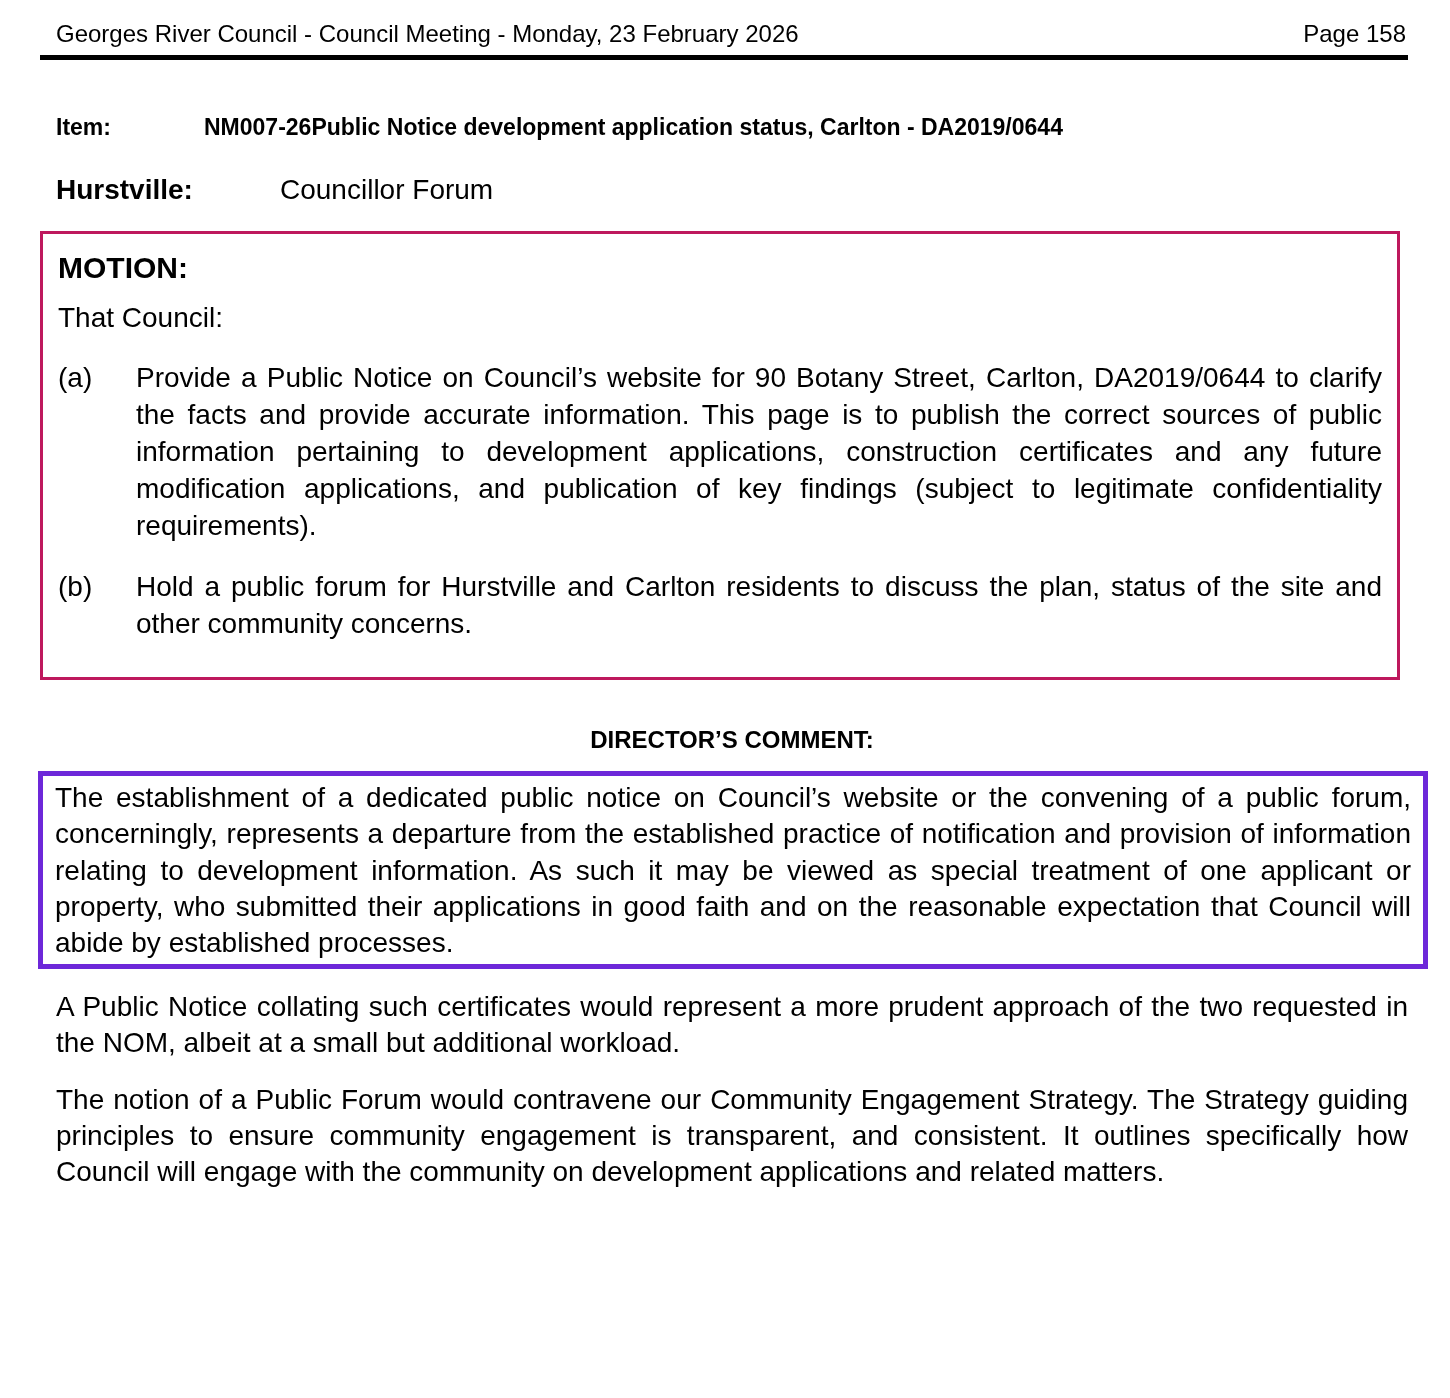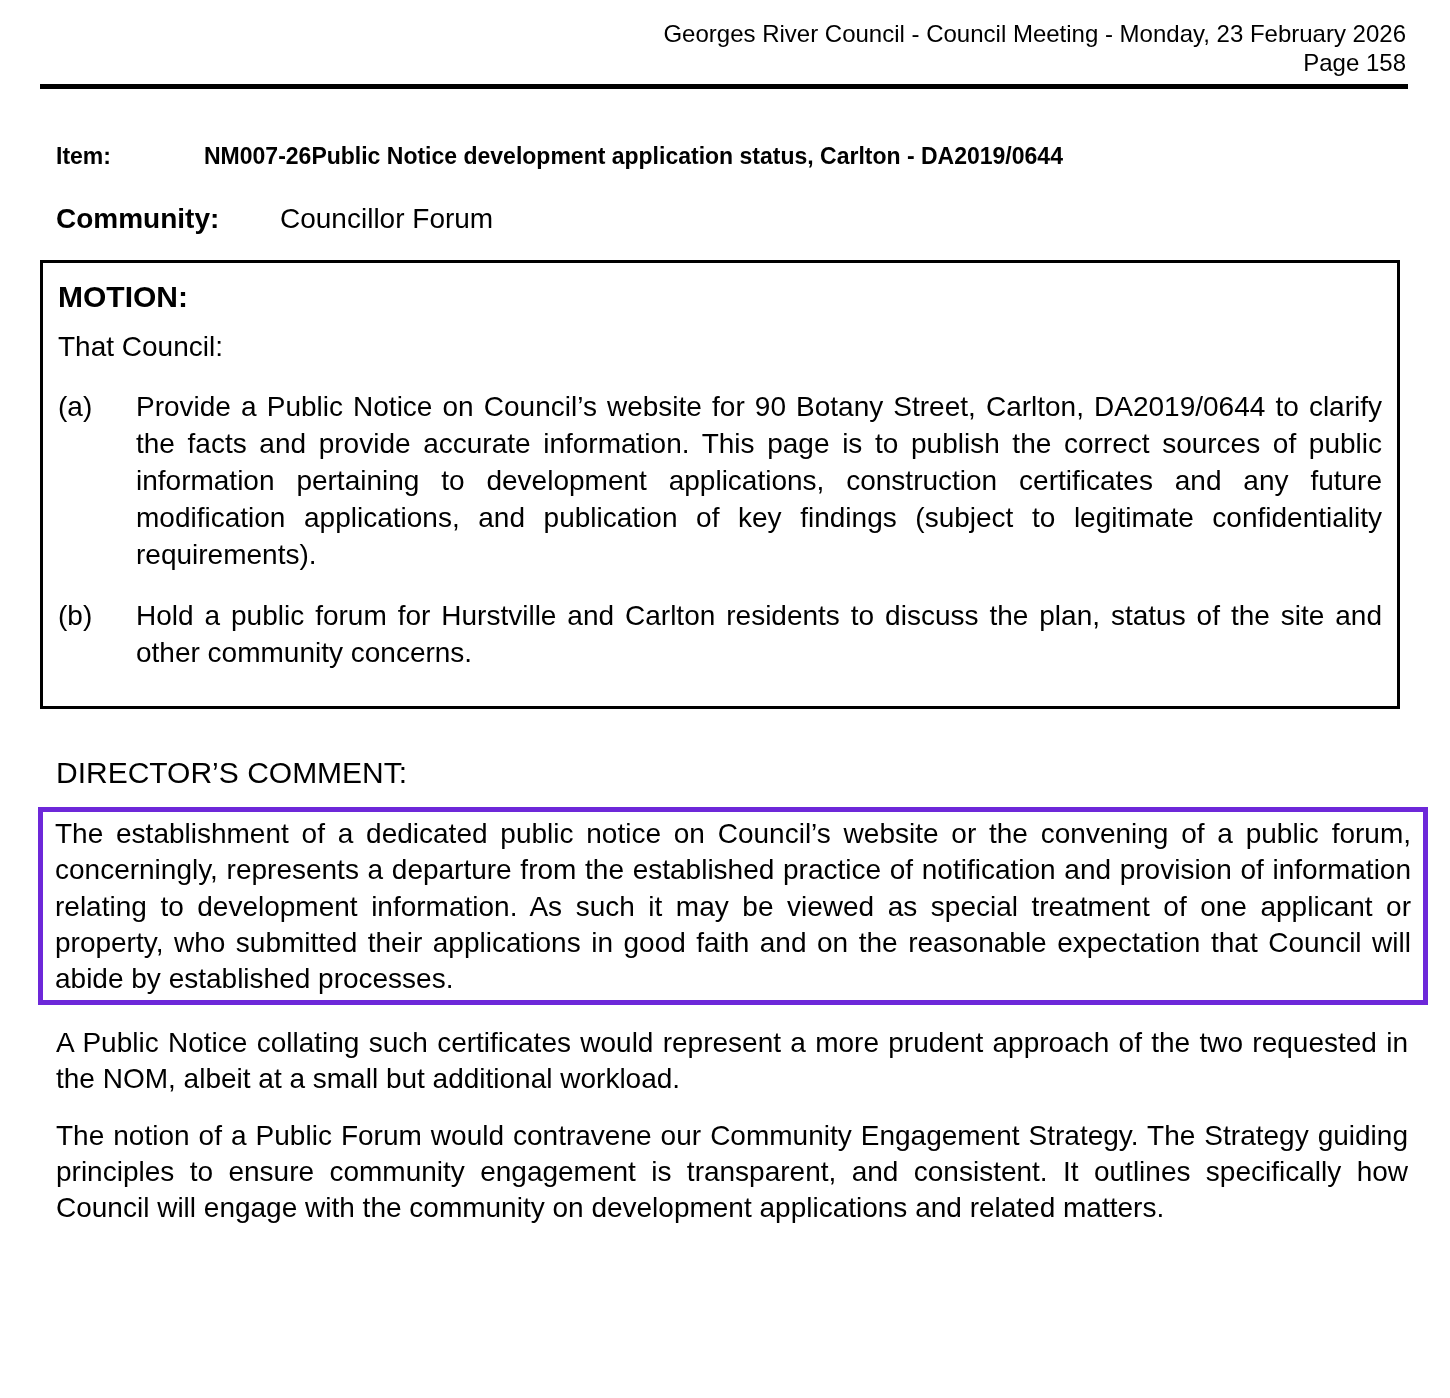--- a/index.html
+++ b/index.html
@@ -17,21 +17,20 @@
 
   
   .hdr {
     display: flex;
     justify-content: space-between;
     align-items: flex-end;
     font-size: 24px;
     line-height: 1.2;
     padding: 0 2px 6px 16px;
     border-bottom: 5px solid #000;
-    flex-direction: column;
   }
 
   
   .item-row {
     display: flex;
     margin: 54px 0 0 16px;
     font-weight: bold;
     font-size: 23px;
     line-height: 1.2;
   }
@@ -40,36 +39,37 @@
   .cllr-row {
     display: flex;
     margin: 32px 0 0 16px;
     font-size: 28px;
     line-height: 1.2;
   }
   .cllr-label { width: 224px; flex: none; font-weight: bold; }
 
   
   .motion-box {
-    border: 3px solid #000000;
+    border: 3px solid #be185d;
     margin: 24px 8px 0 0;
     padding: 16px 15px 34px 15px;
   }
   .motion-heading { font-weight: bold; font-size: 30px; line-height: 1.2; margin: 0; }
   .motion-intro { margin: 14px 0 0 0; line-height: 1.3; }
   .motion-item { display: flex; margin: 24px 0 0 0; }
   .motion-marker { width: 78px; flex: none; line-height: 1.32; }
   .motion-text { flex: 1; text-align: justify; line-height: 1.32; margin: 0; }
 
   
   .dc-heading {
-    font-weight: normal;
-    font-size: 30px;
+    font-weight: bold;
+    font-size: 24px;
     line-height: 1.2;
     margin: 46px 0 0 16px;
+    text-align: center;
   }
   .body-par {
     margin: 20px 0 0 16px;
     text-align: justify;
     line-height: 1.3;
   }
 
   
   .hl-box {
     border: 5px solid #6d28d9;
@@ -91,21 +91,21 @@
     <span>Georges River Council - Council Meeting - Monday, 23 February 2026</span>
     <span>Page 158</span>
   </header>
 
   <div class="item-row">
     <span class="item-label">Item:</span>
     <span class="item-value"><span>NM007-26</span><span>Public Notice development application status, Carlton - DA2019/0644</span></span>
   </div>
 
   <div class="cllr-row">
-    <span class="cllr-label">Community:</span>
+    <span class="cllr-label">Hurstville:</span>
     <span>Councillor Forum</span>
   </div>
 
   <section class="motion-box">
     <h2 class="motion-heading">MOTION:</h2>
     <p class="motion-intro">That Council:</p>
 
     <div class="motion-item">
       <span class="motion-marker">(a)</span>
       <p class="motion-text">Provide a Public Notice on Council’s website for 90 Botany Street, Carlton, DA2019/0644 to clarify the facts and provide accurate information. This page is to publish the correct sources of public information pertaining to development applications, construction certificates and any future modification applications, and publication of key findings (subject to legitimate confidentiality requirements).</p>

